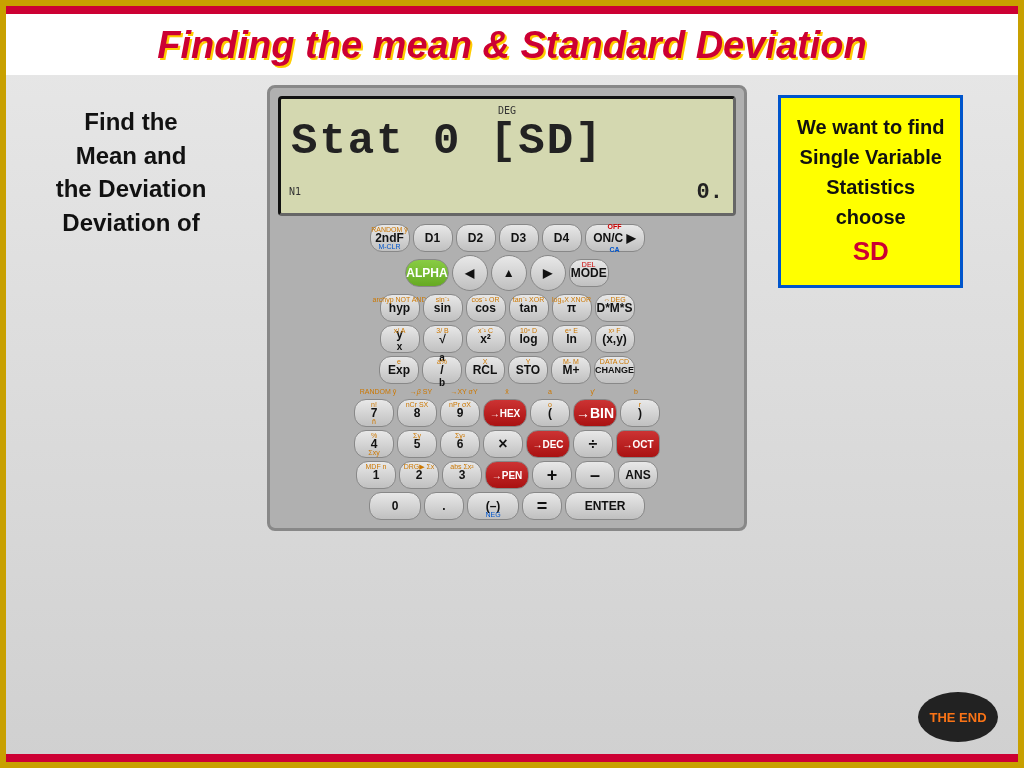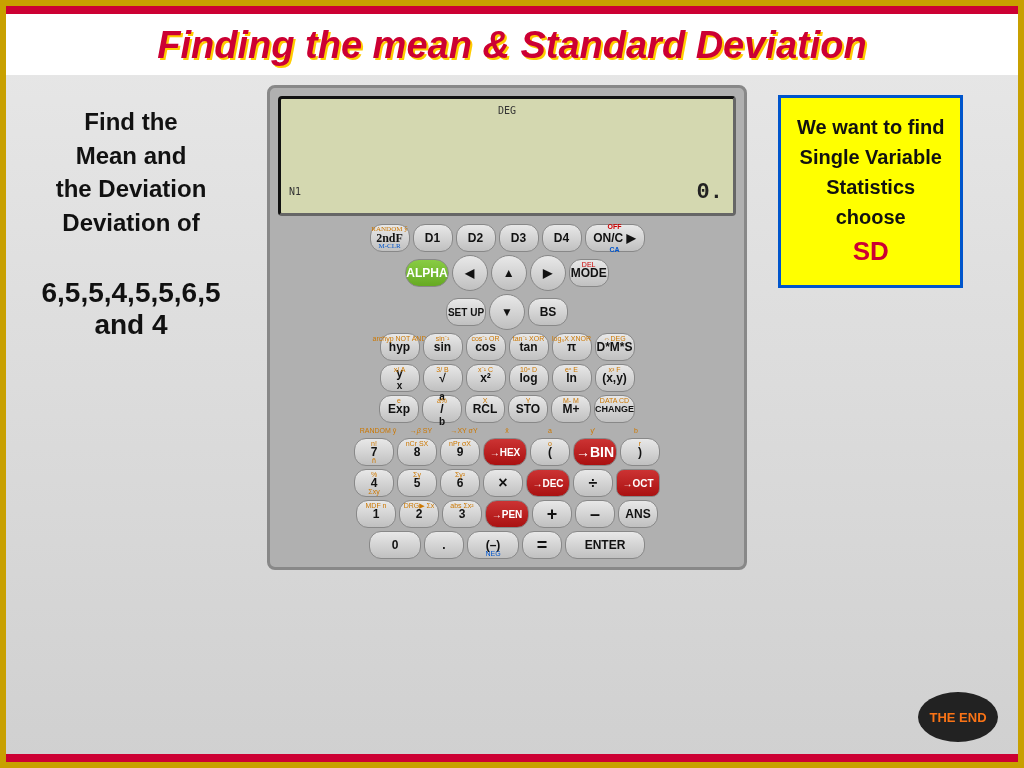--- a/index.html
+++ b/index.html
@@ -188,21 +188,20 @@
       font-weight: normal;
       line-height: 1;
       position: absolute;
       bottom: 1px;
       white-space: nowrap;
     }
 
     .btn-2ndf {
       background: linear-gradient(to bottom, #e8e8e8, #c0c0c0);
       color: #111;
-      font-family: Liberation Serif, serif;
     }
 
     .btn-alpha {
       background: linear-gradient(to bottom, #88cc44, #66aa22);
       color: white;
       border-radius: 14px;
     }
 
     .btn-mode {
       background: linear-gradient(to bottom, #e8e8e8, #c0c0c0);
@@ -299,31 +298,28 @@
 
   <div class="content-area">
 
     <div class="left-panel">
       <div class="left-text">
         <span>Find the</span><br>
         <span>Mean and</span><br>
         <span>the Deviation</span><br>
         <span>Deviation of</span>
       </div>
-      <div class="data-text">
-        <span>6,5,5,4,5,5,6,5</span><br>
-        <span>and 4</span>
-      </div>
     </div>
 
     <div class="calculator-area">
       <div class="calculator">
 
         <div class="calc-screen">
           <div class="deg-label">DEG</div>
+          <div class="screen-main">Stat 0 [SD]</div>
           <div class="screen-n1">N1</div>
           <div class="screen-val">0.</div>
         </div>
 
         <div class="calc-buttons">
 
           <div class="btn-row">
             <div class="calc-btn btn-2ndf">
               <span class="top-label">RANDOM ȳ</span>
               2ndF
@@ -344,25 +340,20 @@
             <div class="calc-btn btn-alpha">ALPHA</div>
             <div class="calc-btn btn-nav">◀</div>
             <div class="calc-btn btn-nav">▲</div>
             <div class="calc-btn btn-nav">▶</div>
             <div class="calc-btn btn-mode">
               <span class="top-label" style="color:#cc0000;">DEL</span>
               MODE
             </div>
           </div>
 
-          <div class="btn-row">
-            <div class="calc-btn btn-setup">SET UP</div>
-            <div class="calc-btn btn-nav">▼</div>
-            <div class="calc-btn">BS</div>
-          </div>
 
           <div class="btn-row">
             <div class="calc-btn">
               <span class="top-label">archyp NOT AND</span>
               hyp
             </div>
             <div class="calc-btn">
               <span class="top-label" style="color:#cc7700;">sin⁻¹</span>
               sin
             </div>

